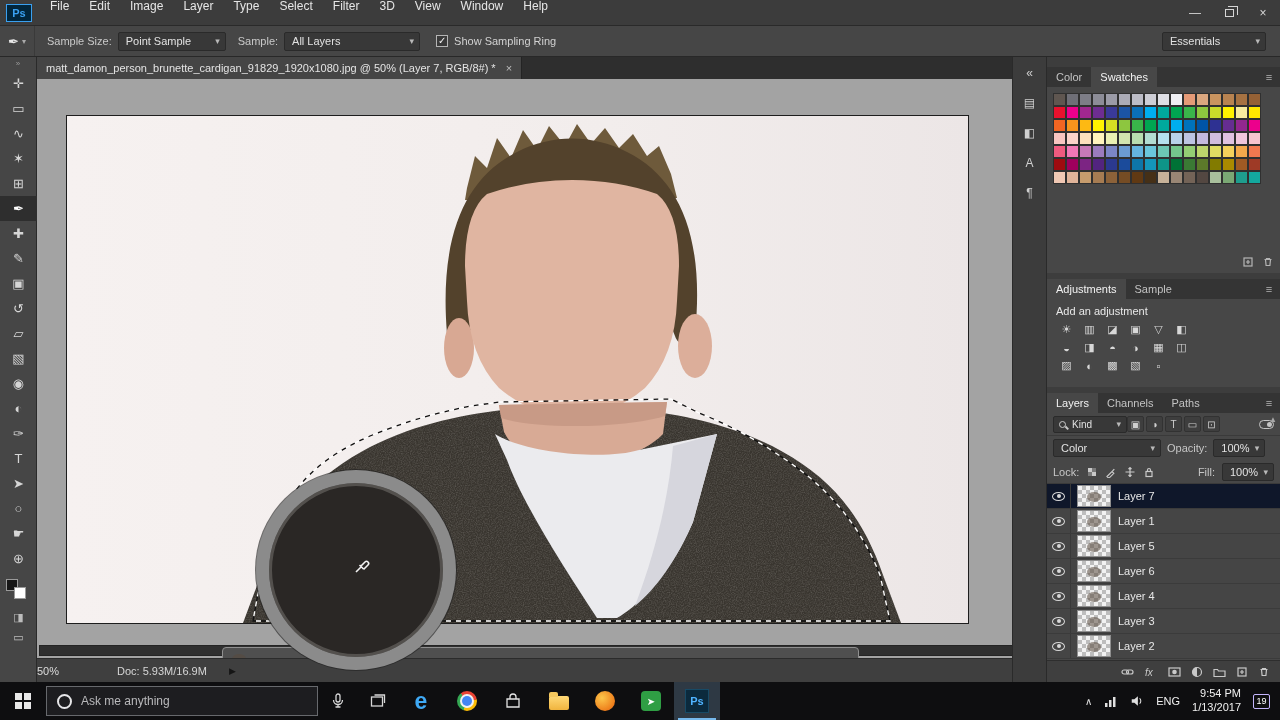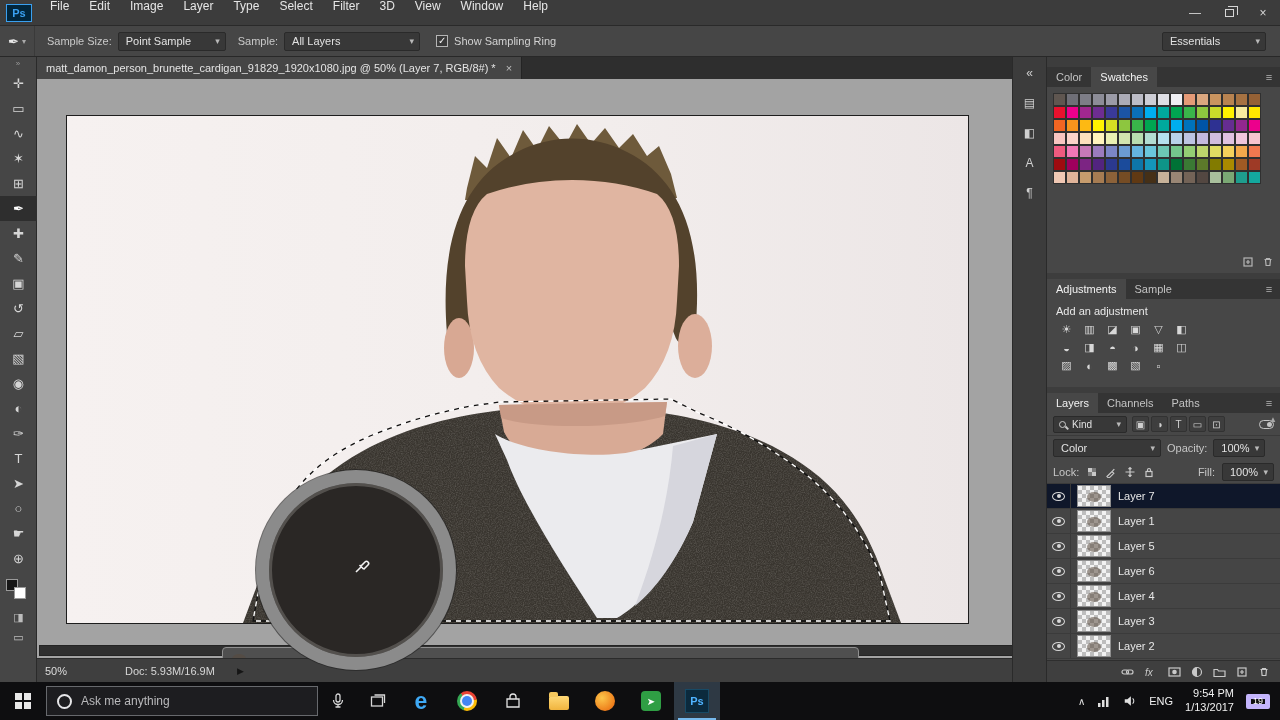--- a/index.html
+++ b/index.html
@@ -51,21 +51,21 @@
   .doc-tab-close{margin-left:10px;color:#bdbdbd;font-size:11px}
   .canvas{position:absolute;left:30px;top:59px;width:901px;height:507px;box-shadow:0 0 0 1px #1d1d1d}
   .canvas svg{display:block}
 
   .vscroll{position:absolute;right:2px;top:24px;bottom:40px;width:11px;background:#2f2f2f;border:1px solid #242424}
   .vscroll .thumb{position:absolute;left:1px;right:1px;top:8%;height:60%;background:#4f4f4f;border-radius:4px}
   .hscroll{position:absolute;left:2px;right:16px;bottom:26px;height:11px;background:#2f2f2f;border:1px solid #242424}
   .hscroll .thumb{position:absolute;top:1px;bottom:1px;left:16%;width:58%;background:#4f4f4f;border-radius:4px}
 
   .statusbar{position:absolute;left:0;right:0;bottom:0;height:24px;background:#3f3f3f;border-top:1px solid #2b2b2b;display:flex;align-items:center;font-size:11px;color:#dcdcdc}
-  .status-zoom{margin-left:8px;width:34px}
+  .status-zoom{width:34px}
   .status-sep{width:46px}
   .status-doc{color:#d6d6d6}
   .status-flyout{margin-left:22px;color:#151515;font-size:9px}
 
   
   .sampling-ring{position:absolute;left:219px;top:413px;width:200px;height:200px;border-radius:50%;border:13px solid rgba(148,148,148,.92);background:#2a2725;box-shadow:0 0 0 1px rgba(35,35,35,.65), inset 0 0 0 3px rgba(88,85,82,.9);z-index:5}
   .eyedropper-cursor{position:absolute;left:316px;top:498px;z-index:6}
 
   
   .dock{position:absolute;left:1012px;top:57px;width:34px;height:625px;background:#3c3c3c;border-left:1px solid #2a2a2a;display:flex;flex-direction:column;align-items:center;padding-top:6px;gap:10px}
@@ -87,21 +87,21 @@
   .swatch-footer{position:absolute;right:6px;bottom:5px;display:flex;gap:8px;opacity:.85}
 
   .panel-adjust{position:absolute;left:0;right:0;top:222px;height:108px}
   .panel-adjust .pbody{top:20px;bottom:0}
   .adjust-heading{padding:6px 9px 3px;color:#e8e8e8}
   .adjust-grid{display:grid;grid-template-columns:repeat(6,21px);gap:1px 2px;padding:1px 9px}
   .adjust-icon{width:21px;height:17px;display:flex;align-items:center;justify-content:center;color:#d8d8d8;font-size:11px}
 
   .panel-layers{position:absolute;left:0;right:0;top:336px;bottom:0}
   .panel-layers .pbody{top:20px;bottom:0}
-  .filter-row{display:flex;align-items:center;height:23px;padding:0 6px;gap:5px;border-bottom:1px solid #3a3a3a}
+  .filter-row{display:flex;align-items:center;height:23px;padding:0 6px;border-bottom:1px solid #3a3a3a}
   .dd-kind{width:74px;height:17px;line-height:15px;padding:0 14px 0 18px;font-size:10px}
   .lens{position:absolute;left:5px;top:4px;width:7px;height:7px;border:1.4px solid #c9c9c9;border-radius:50%}
   .lens::after{content:"";position:absolute;width:4px;height:1.5px;background:#c9c9c9;transform:rotate(45deg);right:-3.5px;bottom:-1.5px}
   .filter-btn{width:17px;height:16px;display:flex;align-items:center;justify-content:center;color:#cfcfcf;font-size:10px;background:#3e3e3e;border:1px solid #323232;border-radius:2px}
   .filter-toggle{margin-left:auto;width:15px;height:9px;border:1px solid #c4c4c4;border-radius:5px;position:relative}
   .filter-toggle::after{content:"";position:absolute;right:1px;top:1px;width:5px;height:5px;border-radius:50%;background:#c4c4c4}
   .blend-row{display:flex;align-items:center;height:24px;padding:0 6px;gap:6px}
   .dd-blend{width:108px;height:18px;line-height:16px}
   .dd-small{width:52px;height:18px;line-height:16px}
   .row-label{color:#c6c6c6}
@@ -143,21 +143,21 @@
   .folder-ico{width:20px;height:14px;background:linear-gradient(#ffd977,#f0b43e);border-radius:2px;position:relative;margin-top:4px}
   .folder-ico::before{content:"";position:absolute;top:-4px;left:0;width:9px;height:5px;background:#f7c95e;border-radius:2px 2px 0 0}
   .orange-ball{width:20px;height:20px;border-radius:50%;background:radial-gradient(circle at 35% 35%,#fdc64a,#ee7f1c 70%,#d9561a)}
   .green-sq{width:20px;height:20px;border-radius:4px;background:#2f9e44;display:flex;align-items:center;justify-content:center;color:#fff;font-size:10px}
   .ps-tile{width:24px;height:24px;background:#0b2a3d;border:1px solid #174a66;color:#4fb3ff;font-size:11px;font-weight:bold;display:flex;align-items:center;justify-content:center}
   .tb-spacer{flex:1}
   .tray{display:flex;align-items:center;gap:12px;padding-right:10px}
   .tray-caret{color:#e0e0e0;font-size:10px}
   .tray-lang{font-size:11px;color:#f0f0f0}
   .tray-clock{text-align:right;font-size:11px;color:#f0f0f0;line-height:1.25}
-  .tray-badge{min-width:17px;height:15px;border:5px solid #c4b5fd;border-radius:2px;display:flex;align-items:center;justify-content:center;font-size:9px;color:#fff;padding:0 2px}
+  .tray-badge{min-width:17px;height:15px;border:1px solid #c4b5fd;border-radius:2px;display:flex;align-items:center;justify-content:center;font-size:9px;color:#fff;padding:0 2px}
 </style>
 </head>
 <body>
 
 <div id="app">
 
   <div class="menubar">
     <div class="ps-logo">Ps</div>
     <div class="menu-items">
 

